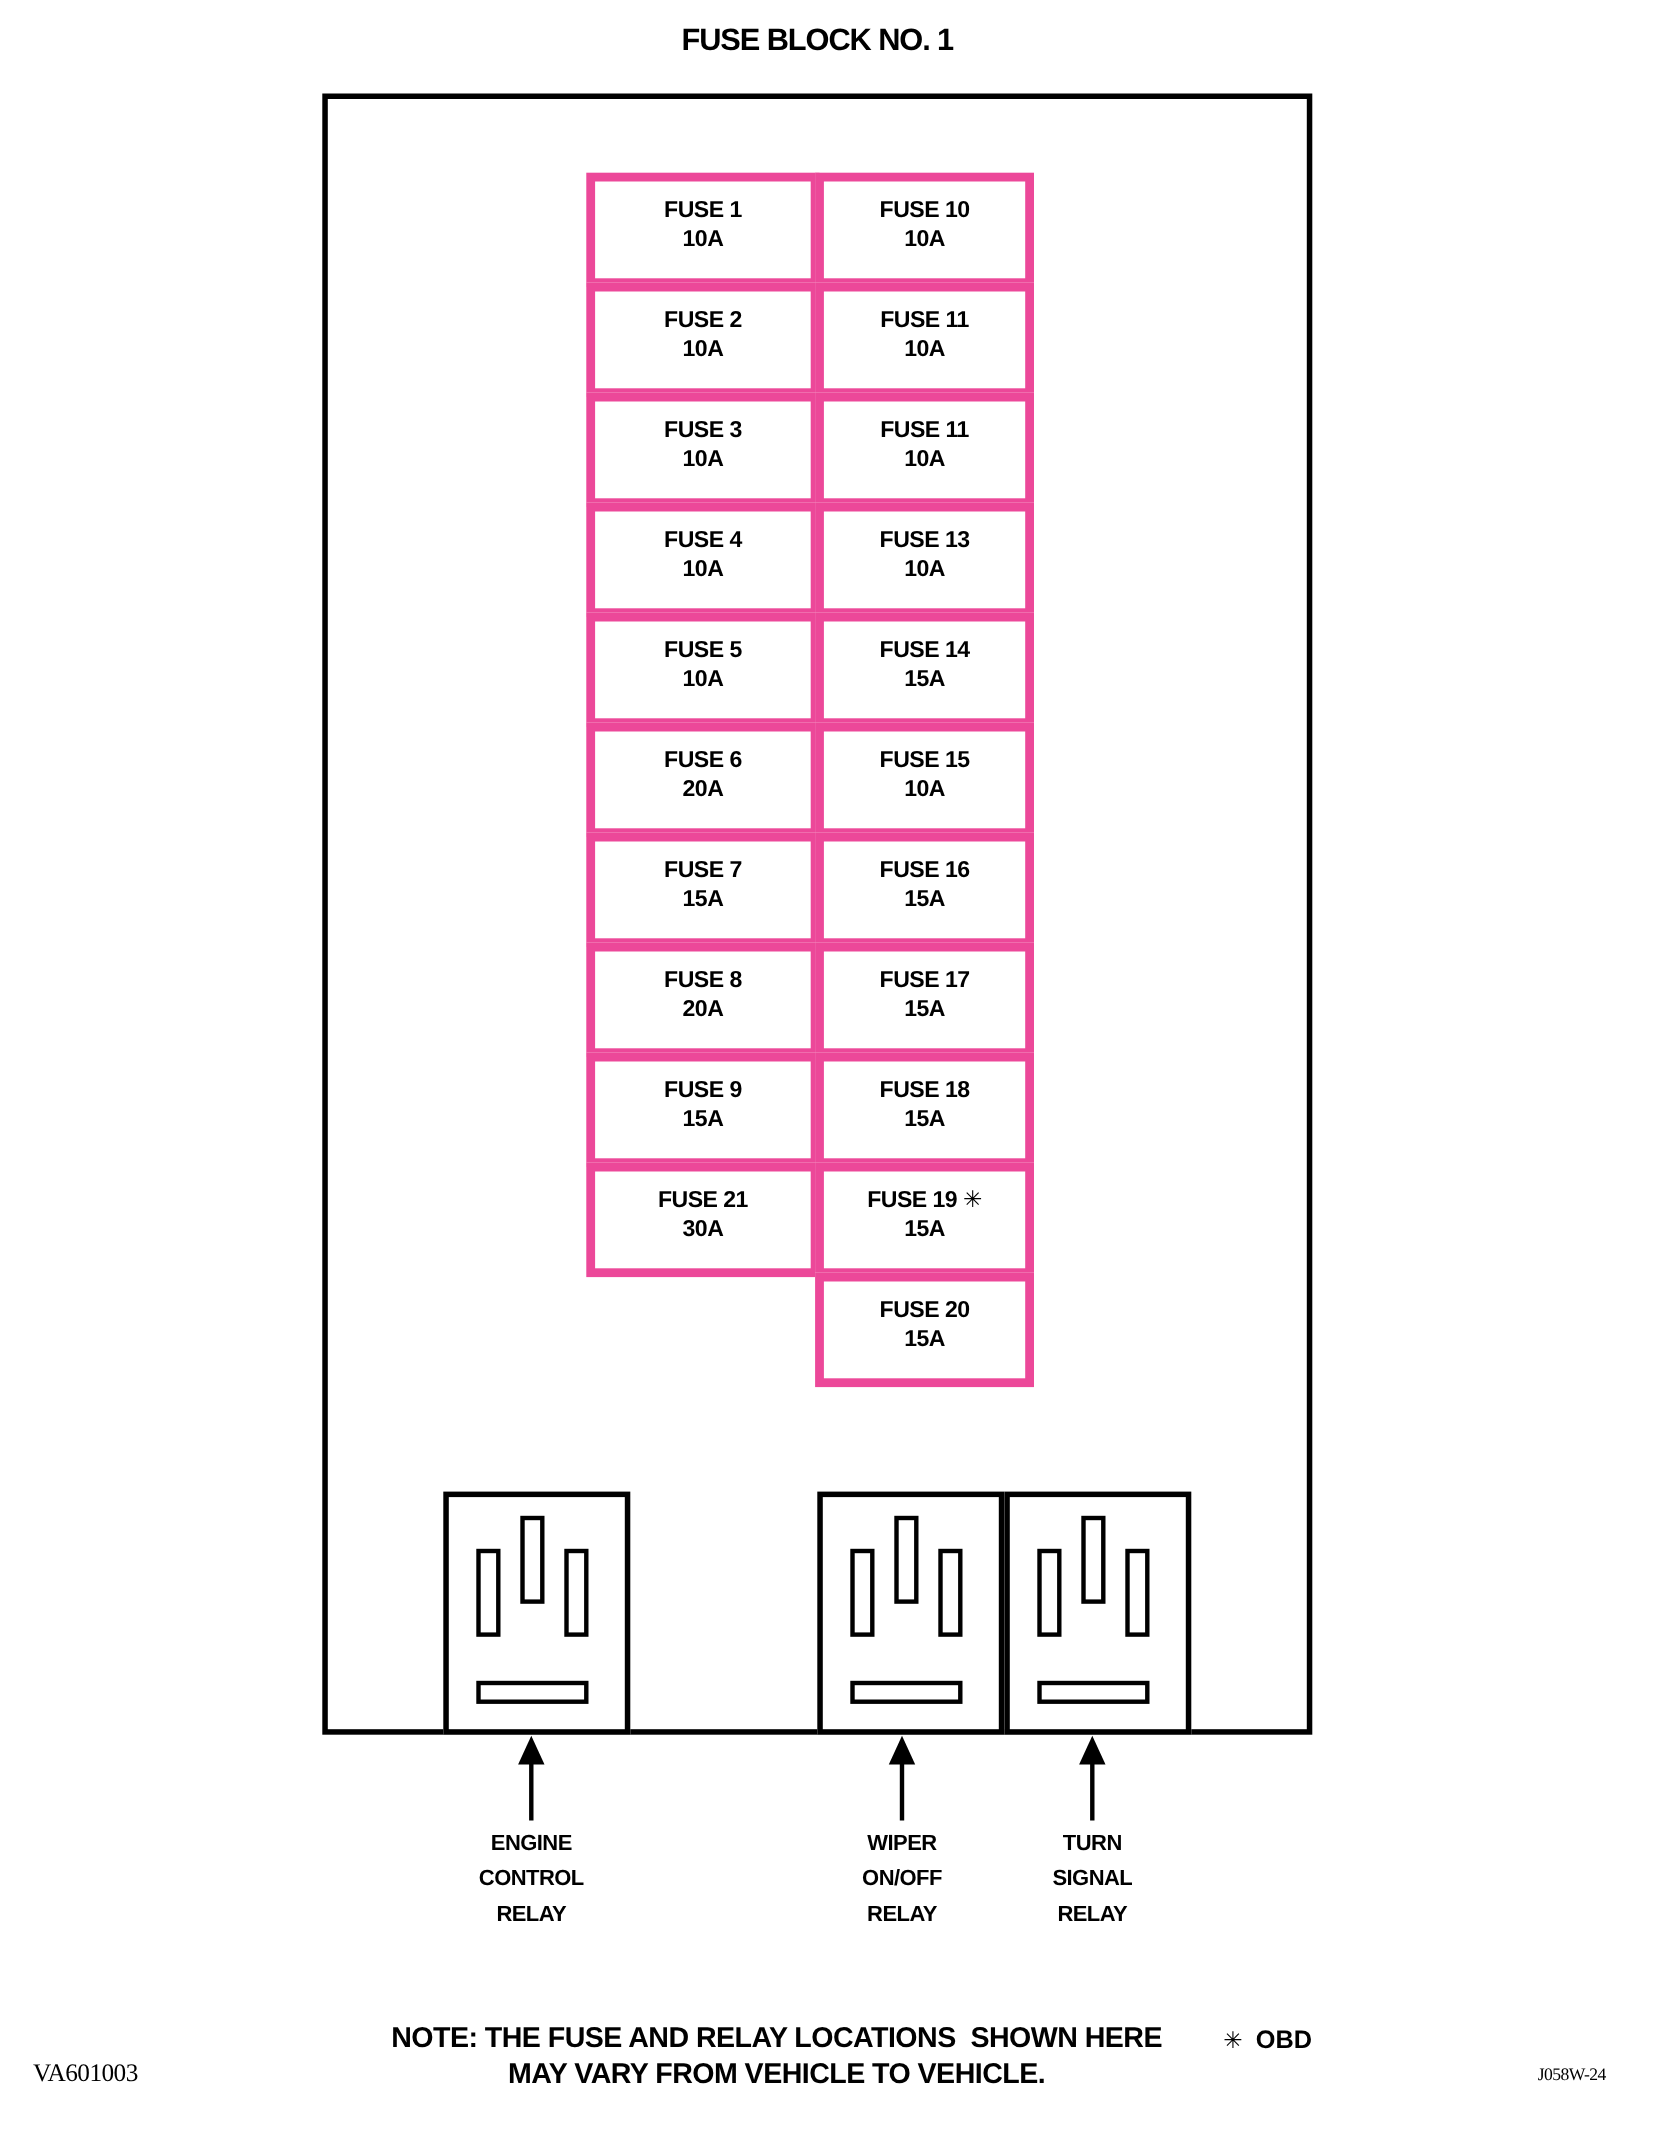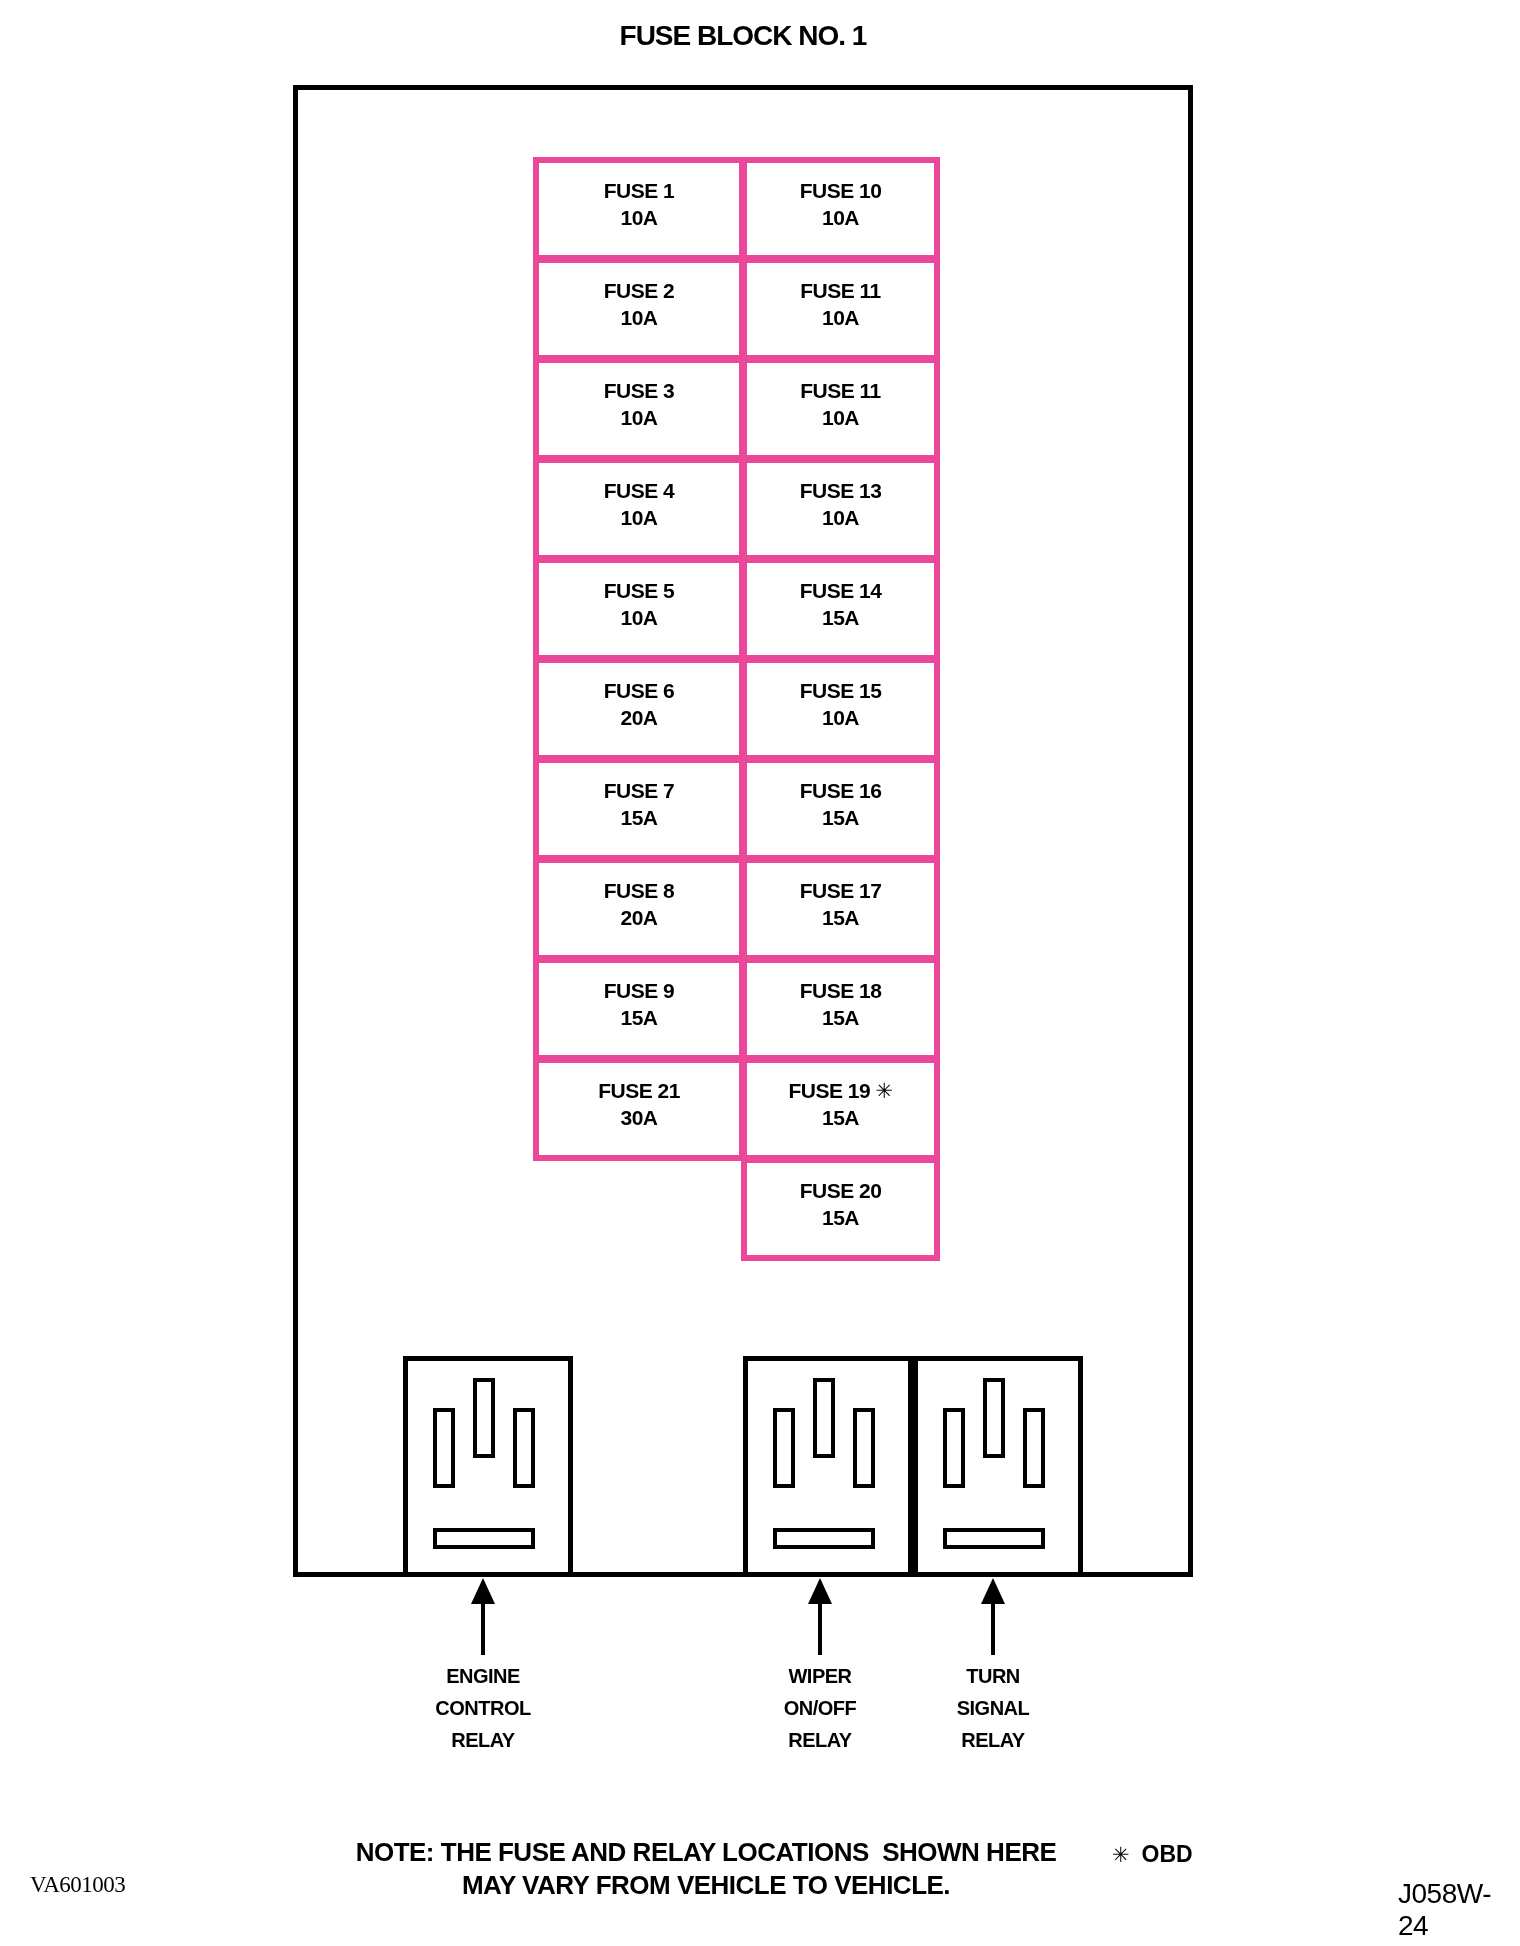--- a/index.html
+++ b/index.html
@@ -22,21 +22,21 @@
   .outer-box {
     position:absolute; left:293px; top:85px; width:900px; height:1492px;
     border:5px solid #000; box-sizing:border-box;
   }
 
   .fuse-col { position:absolute; top:157px; }
   .fuse-col.left  { left:533px; width:212px; }
   .fuse-col.right { left:741px; width:199px; }
   .fuse-cell {
     box-sizing:border-box; height:104px; margin-top:-4px;
-    border:6px solid #ec4899; background:#fff;
+    border:8px solid #ec4899; background:#fff;
     display:flex; flex-direction:column; justify-content:center; align-items:center;
     padding-bottom:10px;
     font-weight:bold; font-size:21px; line-height:27px; letter-spacing:-0.5px;
     text-align:center;
   }
   .fuse-col .fuse-cell:first-child { margin-top:0; }
 
   .relay {
     position:absolute; top:1356px; width:170px; height:221px;
     border:5px solid #000; box-sizing:border-box; background:#fff;
@@ -83,21 +83,21 @@
   }
   .note div { white-space:pre; }
 
   .obd-legend {
     position:absolute; left:1112px; top:1841px;
     font-weight:bold; font-size:23px;
   }
   .obd-legend .sym { margin-right:12px; font-size:21px; }
 
   .code-left  { position:absolute; left:30px;   top:1872px; font-size:23px; letter-spacing:-0.5px;font-family:Liberation Serif, serif; }
-  .code-right { position:absolute; left:1398px; top:1878px; font-size:28px; letter-spacing:-0.5px; }
+  .code-right { position:absolute; left:1398px; top:1878px; font-size:16px; letter-spacing:-0.5px;font-family:Liberation Serif, serif; }
 </style>
 </head>
 <body>
 
 <div class="page">
 
   <div class="diagram-title">FUSE BLOCK NO. 1</div>
 
   <div class="outer-box"></div>
 

